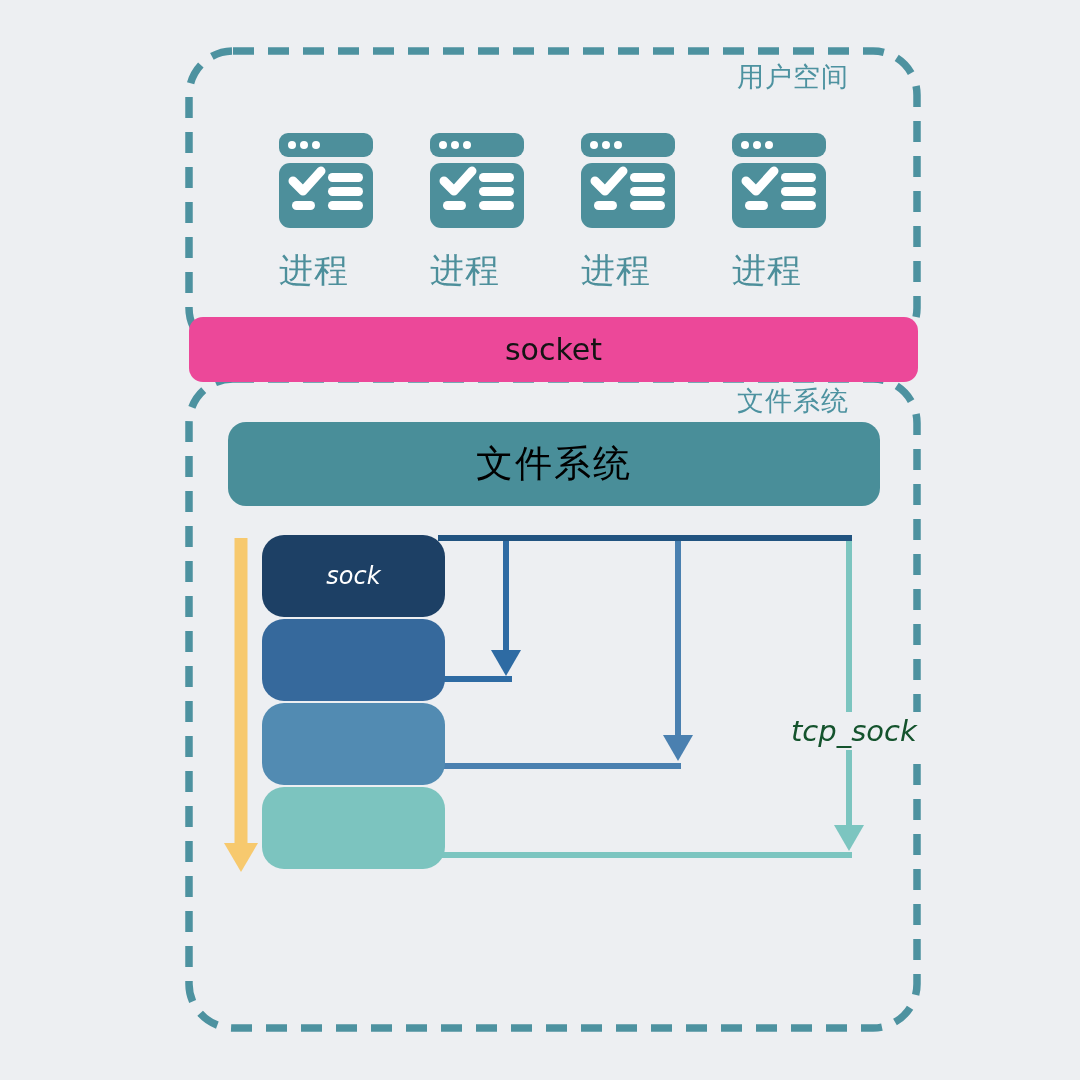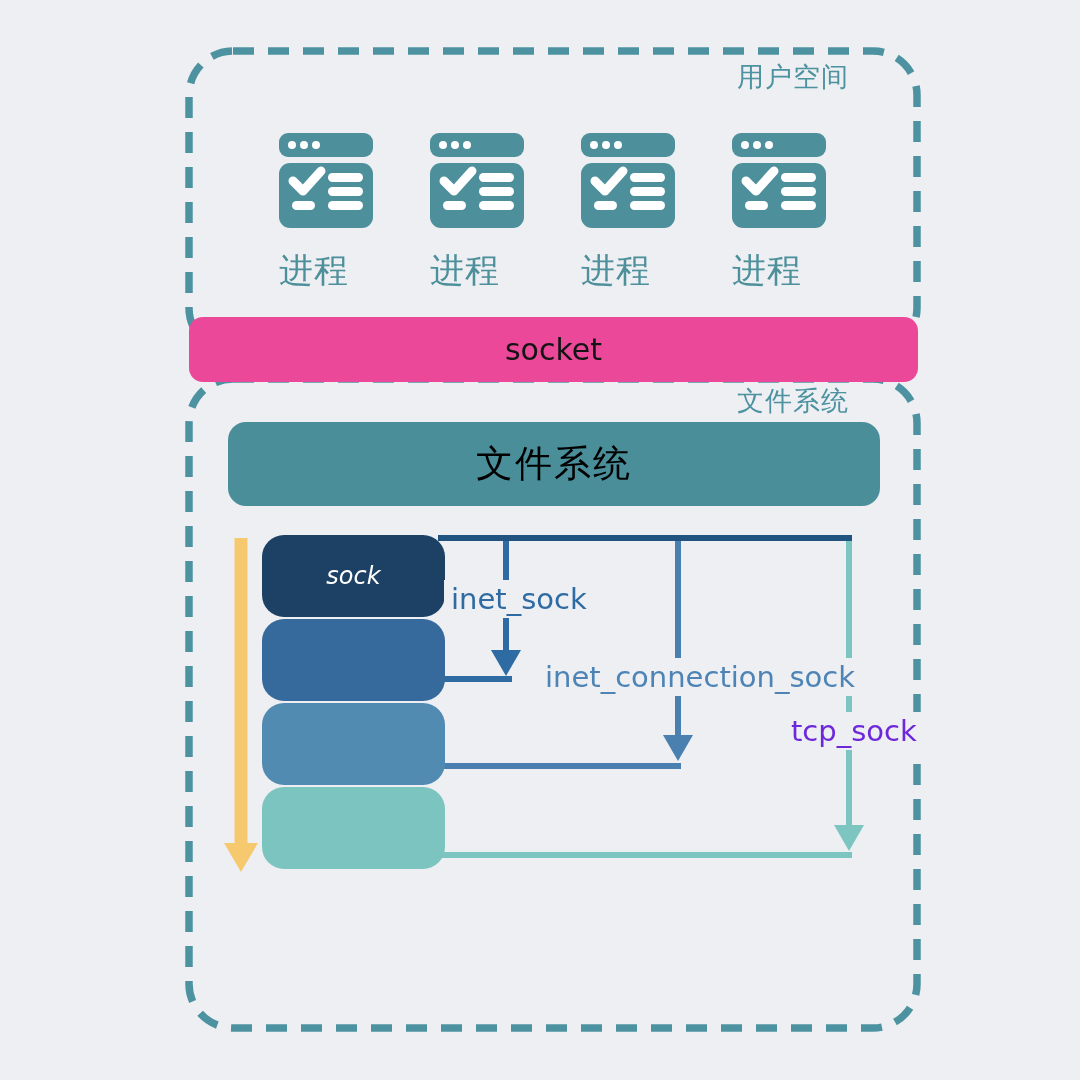--- a/index.html
+++ b/index.html
@@ -97,21 +97,21 @@
   
   .struct-label {
     position: absolute;
     background: #edeff2;
     padding: 2px 7px;
     font-size: 29px;
     white-space: nowrap;
   }
   #lbl-inet-sock { left: 444px; top: 580px; color: #2e6ba3; }
   #lbl-inet-conn-sock { left: 538px; top: 658px; color: #4d84b5; }
-  #lbl-tcp-sock { left: 784px; top: 712px; color: #6d28d9; }
+  #lbl-tcp-sock { left: 784px; top: 712px; color: #14532d; font-style: italic; }
 </style>
 </head>
 <body>
 
 <div id="stage">
 
   <svg class="layer">
     <rect x="189" y="51" width="728" height="301" rx="44" fill="none" stroke="#4d92a0" stroke-width="7.5" stroke-dasharray="21 14"></rect>
     <rect x="189" y="379" width="728" height="649" rx="44" fill="none" stroke="#4d92a0" stroke-width="7.5" stroke-dasharray="21 14"></rect>
   </svg>
@@ -211,18 +211,16 @@
 
   <div class="stack">
     <div class="layer layer-sock">
       <span>sock</span>
     </div>
     <div class="layer layer-inet-sock"></div>
     <div class="layer layer-inet-conn-sock"></div>
     <div class="layer layer-tcp-sock"></div>
   </div>
 
-  <div class="struct-label" id="lbl-inet-sock">inet_sock</div>
-  <div class="struct-label" id="lbl-inet-conn-sock">inet_connection_sock</div>
   <div class="struct-label" id="lbl-tcp-sock">tcp_sock</div>
 
 
 </div>
 
 </body></html>

